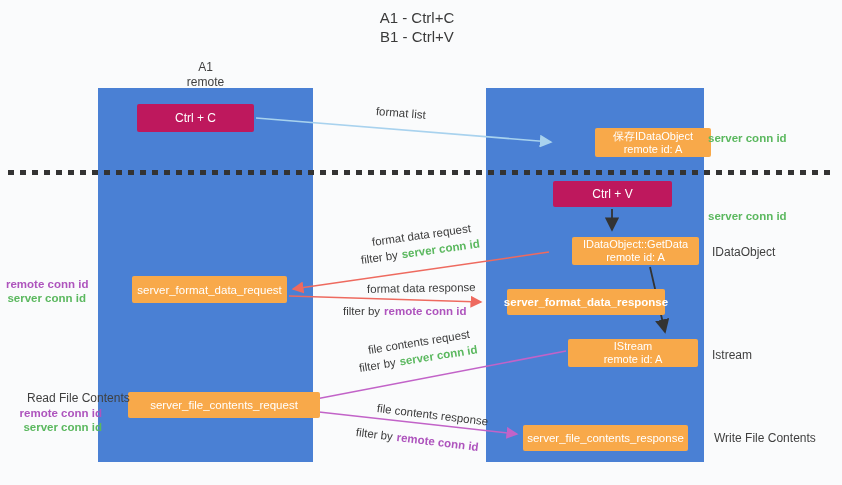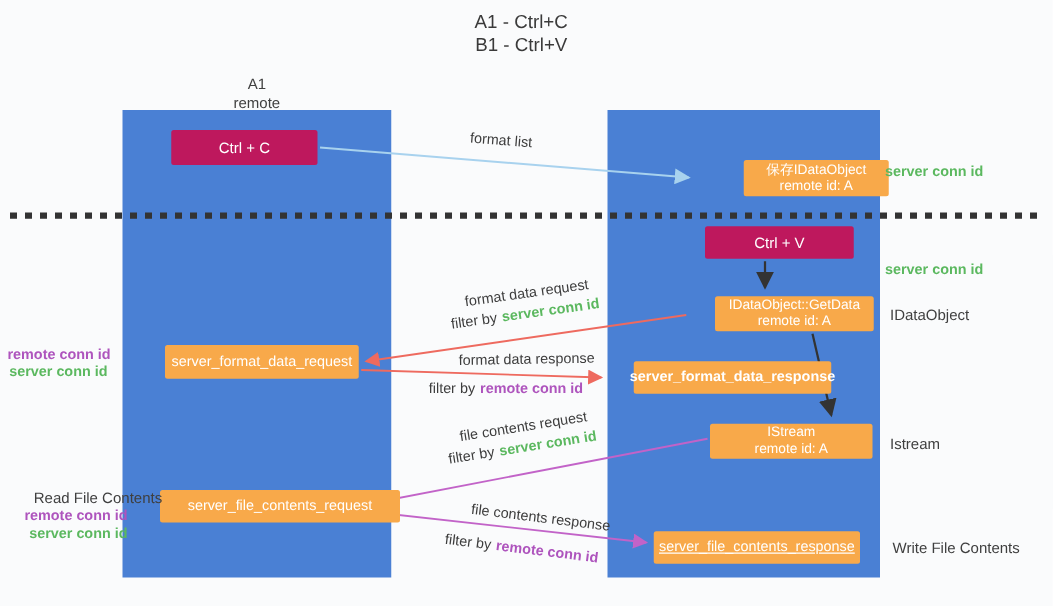--- a/index.html
+++ b/index.html
@@ -87,21 +87,21 @@
 
   <div class="box green" style="left:137px;top:104px;width:117px;height:28px;">
     <div>Ctrl + C</div>
   </div>
 
   <div class="box orange two" style="left:557px;top:128px;width:116px;height:29px;margin-left:38px;">
     <div>保存IDataObject</div>
     <div>remote id: A</div>
   </div>
 
-  <div class="box green" style="left:553px;top:181px;width:119px;height:26px;margin-left:11px;">
+  <div class="box green" style="left:553px;top:181px;width:119px;height:26px;">
     <div>Ctrl + V</div>
   </div>
 
   <div class="box orange two" style="left:572px;top:237px;width:127px;height:28px;">
     <div>IDataObject::GetData</div>
     <div>remote id: A</div>
   </div>
 
   <div class="box orange" style="left:132px;top:276px;width:155px;height:27px;font-size:11.5px;">
     <div>server_format_data_request</div>
@@ -113,21 +113,21 @@
 
   <div class="box orange two" style="left:568px;top:339px;width:130px;height:28px;">
     <div>IStream</div>
     <div>remote id: A</div>
   </div>
 
   <div class="box orange" style="left:128px;top:392px;width:192px;height:26px;font-size:11.5px;">
     <div>server_file_contents_request</div>
   </div>
 
-  <div class="box orange" style="left:523px;top:425px;width:165px;height:26px;font-size:11.5px;text-decoration:underline;">
+  <div class="box orange" style="left:523px;top:425px;width:165px;height:26px;font-size:11.5px;">
     <div>server_file_contents_response</div>
   </div>
 
   <div class="elabel" style="left:376px;top:105px;transform:rotate(4.5deg);">format list</div>
 
   <div class="elabel" style="left:372px;top:236px;transform:rotate(-8deg);">format data request</div>
   <div class="elabel" style="left:361px;top:254px;transform:rotate(-8deg);">
     <span class="pre">filter by</span><span class="green-t">server conn id</span>
   </div>
 

